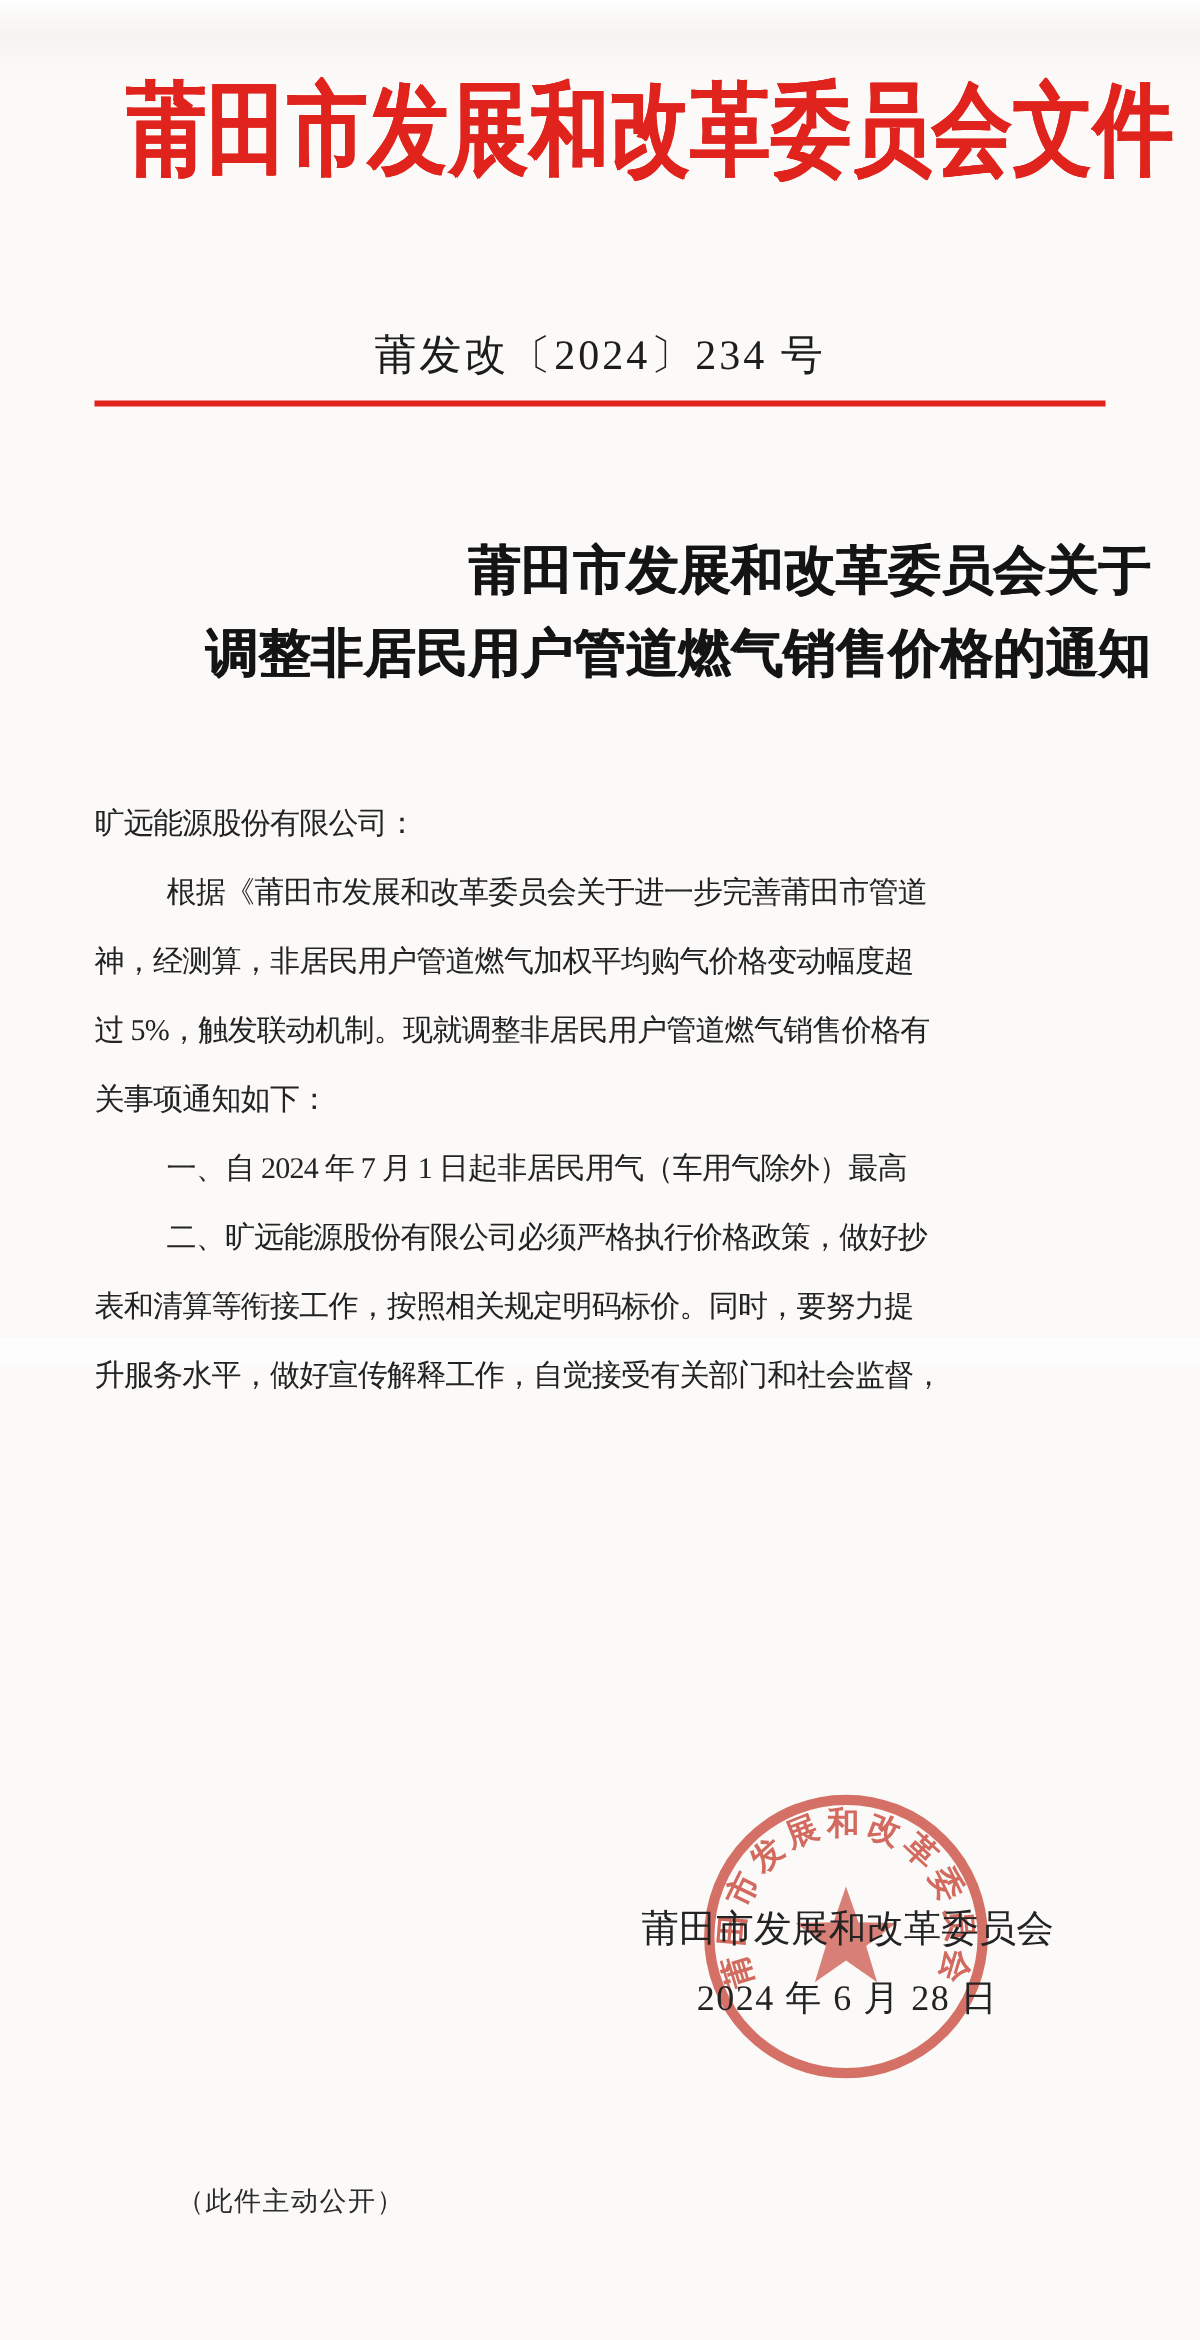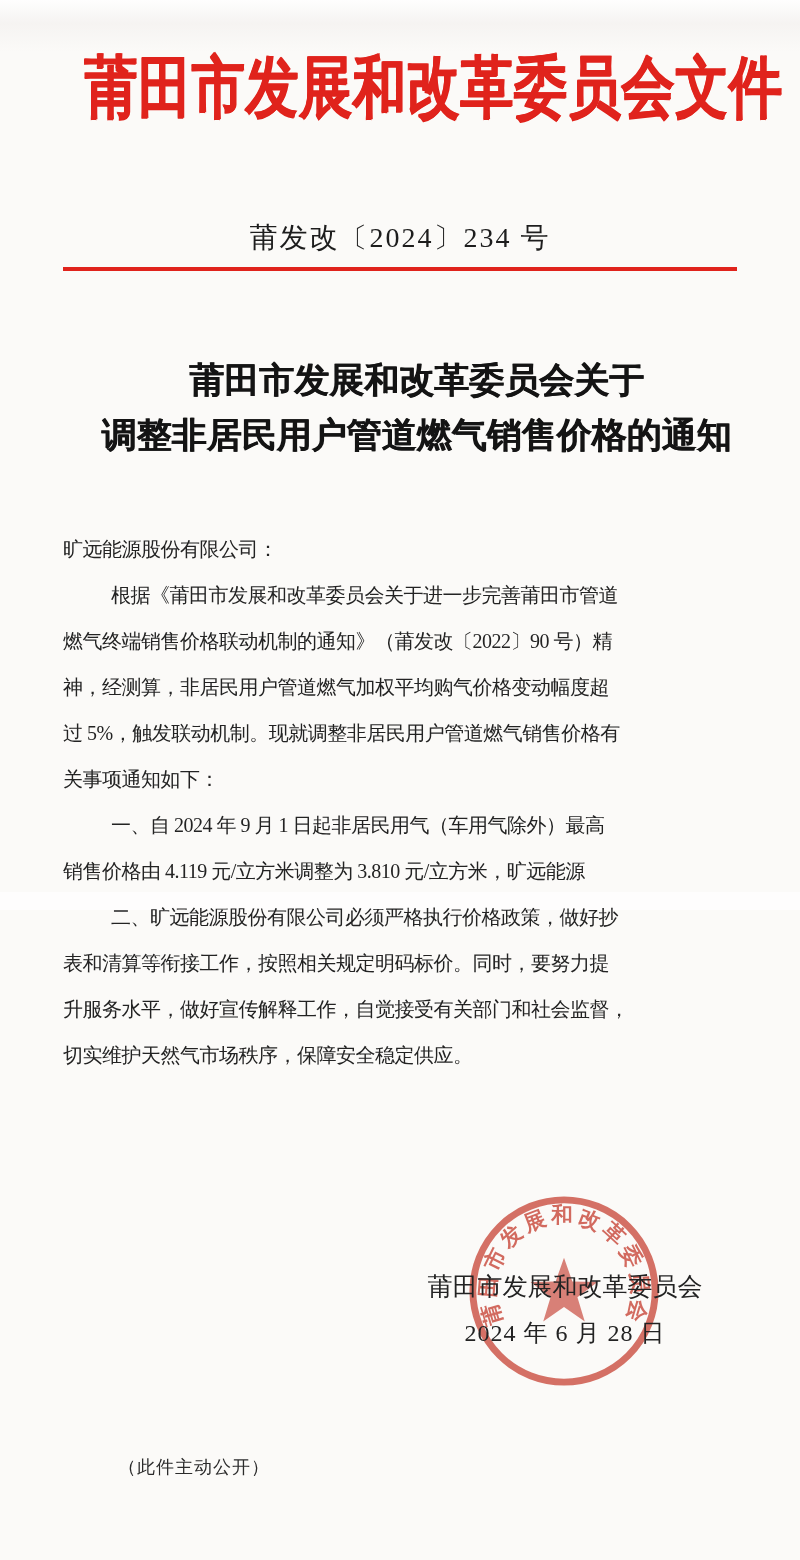--- a/index.html
+++ b/index.html
@@ -35,24 +35,23 @@
     position:absolute;left:0;top:220px;width:800px;height:36px;
     line-height:36px;text-align:center;
     font-size:28px;color:#1d1d1d;letter-spacing:2px;
   }
   .red-rule{
     position:absolute;left:63px;top:267px;width:674px;height:4px;
     background:#e0231c;
   }
   .doc-title{
     position:absolute;left:0;top:353px;width:767px;
-    text-align:center;color:#141414;
+    text-align:right;color:#141414;
     font-size:35px;font-weight:900;line-height:55px;white-space:nowrap;
     text-shadow:.7px 0 0 currentColor;
-    padding-left:33px;
   }
   .body-text{
     position:absolute;left:63px;top:526px;width:680px;
     font-size:20px;color:#232323;letter-spacing:-.5px;
   }
   .body-line{
     height:46px;line-height:46px;white-space:nowrap;
   }
   .body-line.indent{ text-indent:48px; }
   .signature{
@@ -85,30 +84,27 @@
   <div class="red-rule"></div>
 
   <div class="doc-title">
     <div>莆田市发展和改革委员会关于</div>
     <div>调整非居民用户管道燃气销售价格的通知</div>
   </div>
 
   <div class="body-text">
       <div class="body-line">旷远能源股份有限公司：</div>
       <div class="body-line indent">根据《莆田市发展和改革委员会关于进一步完善莆田市管道</div>
-      <div class="body-line">燃气终端销售价格联动机制的通知》（莆发改〔2022〕90 号）精</div>
       <div class="body-line">神，经测算，非居民用户管道燃气加权平均购气价格变动幅度超</div>
       <div class="body-line">过 5%，触发联动机制。现就调整非居民用户管道燃气销售价格有</div>
       <div class="body-line">关事项通知如下：</div>
-      <div class="body-line indent">一、自 2024 年 9 月 1 日起非居民用气（车用气除外）最高</div>
-      <div class="body-line">销售价格由 4.119 元/立方米调整为 3.810 元/立方米，旷远能源</div>
+      <div class="body-line indent">一、自 2024 年 7 月 1 日起非居民用气（车用气除外）最高</div>
       <div class="body-line indent">二、旷远能源股份有限公司必须严格执行价格政策，做好抄</div>
       <div class="body-line">表和清算等衔接工作，按照相关规定明码标价。同时，要努力提</div>
       <div class="body-line">升服务水平，做好宣传解释工作，自觉接受有关部门和社会监督，</div>
-      <div class="body-line">切实维护天然气市场秩序，保障安全稳定供应。</div>
     </div>
 
   <svg class="seal" viewBox="0 0 200 200" width="196" height="196" aria-hidden="true">
     <defs>
       <path id="sealArc" d="M 34.2,123.9 A 70 70 0 1 1 165.8,123.9" fill="none"></path>
     </defs>
     <circle cx="100" cy="100" r="93" fill="none" stroke="#c83a2c" stroke-width="7" opacity="0.82"></circle>
     <polygon points="100,66 108.5,90.3 134.2,90.9 113.7,106.4 121.2,131.1 100,116.4 78.8,131.1 86.3,106.4 65.8,90.9 91.5,90.3" fill="#c83a2c" opacity="0.72"></polygon>
     <text font-size="22" letter-spacing="4" opacity="0.85" fill="#c83a2c" font-family="&quot;Liberation Serif&quot;,&quot;DejaVu Serif&quot;,serif" font-weight="bold">
       <textPath href="#sealArc" startOffset="50%" text-anchor="middle">莆田市发展和改革委员会</textPath>

